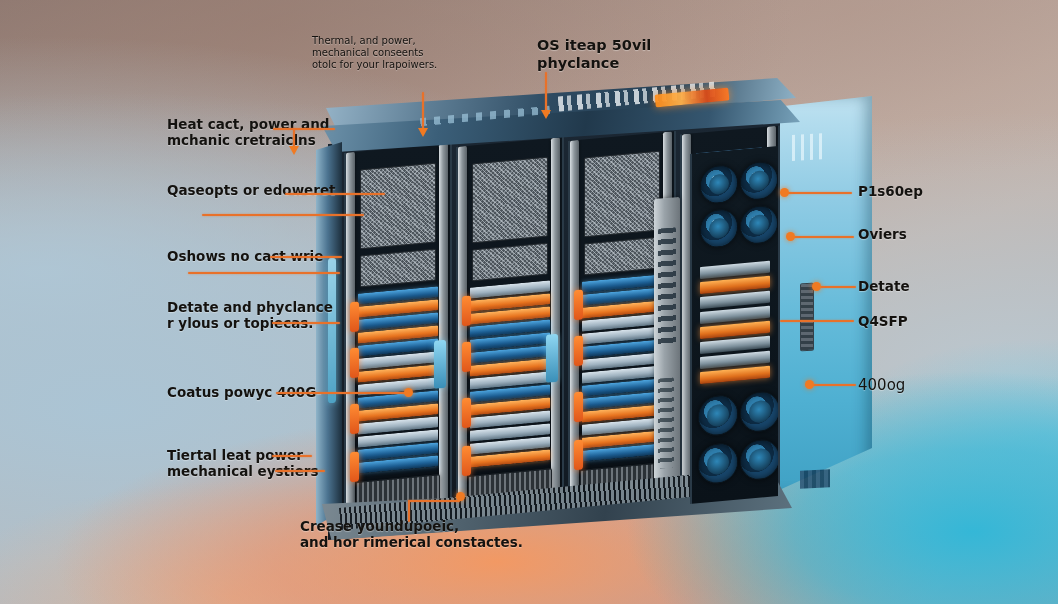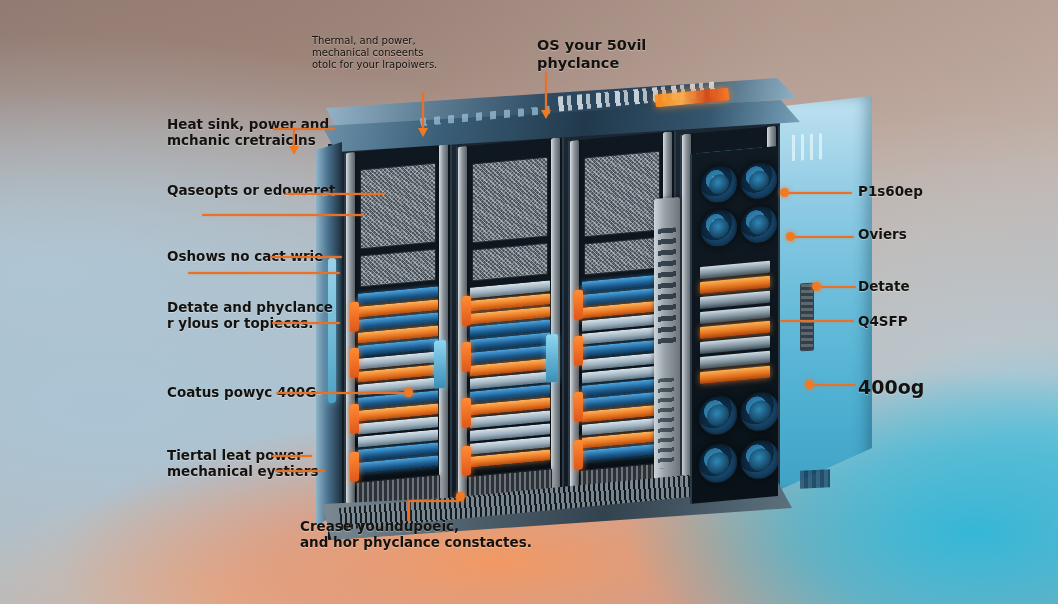--- a/index.html
+++ b/index.html
@@ -387,25 +387,25 @@
         <div class="fan" style="width: 38px; height: 38px; left: 48px; top: 292px;"></div>
       </div>
     </div>
 
   <div id="callout-layer">
       <div class="callout" style="left: 312px; top: 35px; font-size: 10px; font-weight: 400;">Thermal, and power,
 mechanical conseents
 otolc for your lrapoiwers.</div>
       <div class="lead v" style="left: 422px; top: 92px; height: 40px;"></div>
       <div class="arrowdown" style="left: 418px; top: 128px;"></div>
-      <div class="callout" style="left: 537px; top: 37px; font-size: 14.5px; font-weight: 600;">OS your 50vil
+      <div class="callout" style="left: 537px; top: 37px; font-size: 14.5px; font-weight: 600;">OS iteap 50vil
 phyclance</div>
       <div class="lead v" style="left: 545px; top: 72px; height: 42px;"></div>
       <div class="arrowdown" style="left: 541px; top: 110px;"></div>
-      <div class="callout" style="left: 167px; top: 116px; font-size: 13.5px; font-weight: 600;">Heat sink, power and
+      <div class="callout" style="left: 167px; top: 116px; font-size: 13.5px; font-weight: 600;">Heat cact, power and
 mchanic cretraiclns</div>
       <div class="lead" style="left: 273px; top: 128px; width: 62px;"></div>
       <div class="lead v" style="left: 293px; top: 128px; height: 22px;"></div>
       <div class="arrowdown" style="left: 289px; top: 146px;"></div>
       <div class="callout" style="left: 167px; top: 182px; font-size: 13.5px; font-weight: 600;">Qaseopts or edoweret</div>
       <div class="lead" style="left: 285px; top: 193px; width: 100px;"></div>
       <div class="lead" style="left: 202px; top: 214px; width: 162px;"></div>
       <div class="callout" style="left: 167px; top: 248px; font-size: 13.5px; font-weight: 600;">Oshows no cact wrie</div>
       <div class="lead" style="left: 270px; top: 256px; width: 72px;"></div>
       <div class="lead" style="left: 188px; top: 272px; width: 152px;"></div>
@@ -423,23 +423,23 @@
       <div class="lead" style="left: 786px; top: 192px; width: 66px;"></div>
       <div class="dot" style="left: 780px; top: 188px;"></div>
       <div class="callout" style="left: 858px; top: 226px; font-size: 13.5px; font-weight: 700;">Oviers</div>
       <div class="lead" style="left: 792px; top: 236px; width: 62px;"></div>
       <div class="dot" style="left: 786px; top: 232px;"></div>
       <div class="callout" style="left: 858px; top: 278px; font-size: 13.5px; font-weight: 700;">Detate</div>
       <div class="lead" style="left: 820px; top: 286px; width: 36px;"></div>
       <div class="dot" style="left: 812px; top: 282px;"></div>
       <div class="callout" style="left: 858px; top: 313px; font-size: 13.5px; font-weight: 700;">Q4SFP</div>
       <div class="lead" style="left: 780px; top: 320px; width: 74px;"></div>
-      <div class="callout" style="left: 858px; top: 376px; font-size: 19px; font-weight: 700;">400og</div>
+      <div class="callout" style="left: 858px; top: 376px; font-size: 15px; font-weight: 400;">400og</div>
       <div class="lead" style="left: 812px; top: 384px; width: 44px;"></div>
       <div class="dot" style="left: 805px; top: 380px;"></div>
       <div class="callout" style="left: 300px; top: 518px; font-size: 13.5px; font-weight: 600;">Crease youndupoeic,
-and hor phyclance constactes.</div>
+and hor rimerical constactes.</div>
       <div class="lead v" style="left: 408px; top: 500px; height: 22px;"></div>
       <div class="lead" style="left: 408px; top: 500px; width: 52px;"></div>
       <div class="dot" style="left: 456px; top: 492px;"></div>
     </div>
 
 </div>
 
 </body></html>

